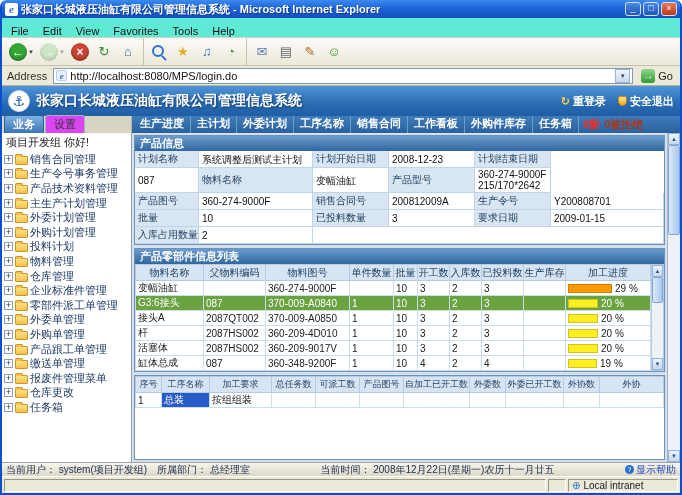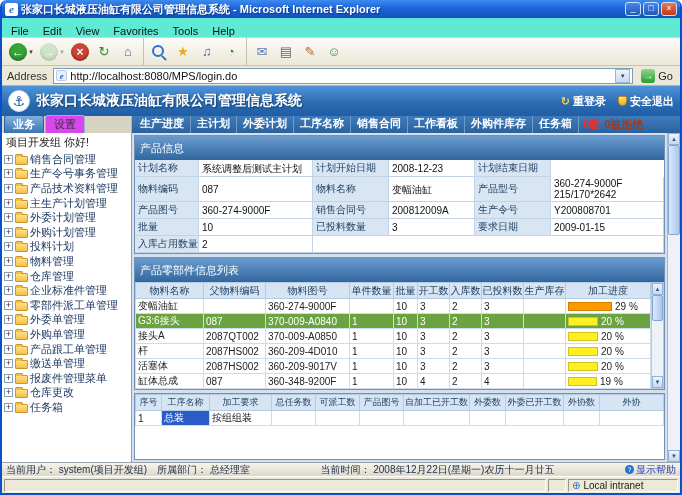--- a/index.html
+++ b/index.html
@@ -64,21 +64,21 @@
   .sidebar{width:130px;flex:none;background:#fff;border-right:1px solid #8fa0b0;overflow:hidden}
   .greeting{font-size:11px;color:#222;padding:2px 4px;white-space:nowrap}
   .tree{padding-left:2px}
   .tree-item{display:flex;align-items:center;height:14.6px;gap:2px;cursor:pointer;white-space:nowrap}
   .plusbox{width:9px;height:9px;border:1px solid #8aa0b8;background:#fff;color:#333;font-size:9px;line-height:7px;text-align:center;flex:none}
   .folder{width:13px;height:9px;background:linear-gradient(#ffe184,#f4c04a);border:1px solid #c8962a;border-radius:1px;position:relative;flex:none;margin-top:2px}
   .folder::before{content:"";position:absolute;top:-3px;left:-1px;width:6px;height:2px;background:#f4c04a;border:1px solid #c8962a;border-bottom:none;border-radius:2px 2px 0 0}
   .tree-label{font-size:11px;color:#16335e;overflow:hidden}
   .main{flex:1;background:#d6e0ec;padding:2px;display:flex;flex-direction:column;gap:3px;min-width:0;overflow:hidden}
   .panel{border:1px solid #6f93b8;background:#fff;display:flex;flex-direction:column;flex:none}
-  .panel-title{height:24px;background:linear-gradient(#6a9cce,#31679f);color:#fff;font-size:11px;font-weight:normal;padding:0 5px;display:flex;align-items:center;flex:none}
+  .panel-title{height:15px;background:linear-gradient(#6a9cce,#31679f);color:#fff;font-size:11px;font-weight:bold;padding:0 5px;display:flex;align-items:center;flex:none}
   .ig-row{display:grid;grid-template-columns:64px 114px 76px 86px 76px 1fr}
   .ig-cell{border-right:1px solid #c2d4e6;border-bottom:1px solid #c2d4e6;font-size:10px;padding:1px 3px;min-height:15px;display:flex;align-items:center;overflow:hidden}
   .ig-label{background:#d8e5f2;color:#1c3c5e;white-space:nowrap}
   .ig-value{background:#fff;color:#111;line-height:11px}
   .ig-fill{background:#fff}
   .parts-wrap{display:flex}
   table.grid{border-collapse:collapse;table-layout:fixed;width:100%}
   .parts-wrap table.grid{width:calc(100% - 13px)}
   .grid th{background:#d6e4f4;border:1px solid #b5cbe2;font-size:10px;font-weight:normal;color:#1c3c5e;height:16px;padding:0;overflow:hidden;white-space:nowrap}
   .grid td{border:1px solid #cddcec;font-size:10px;color:#222;height:14px;padding:0 2px;overflow:hidden;white-space:nowrap}
@@ -382,21 +382,20 @@
         <div class="panel-title">产品信息</div>
         <div class="ig">
             <div class="ig-row">
               <span class="ig-cell ig-label">计划名称</span>
               <span class="ig-cell ig-value">系统调整后测试主计划</span>
               <span class="ig-cell ig-label">计划开始日期</span>
               <span class="ig-cell ig-value">2008-12-23</span>
               <span class="ig-cell ig-label">计划结束日期</span>
             </div>
             <div class="ig-row">
-              <span class="ig-cell ig-label">物料编码</span>
               <span class="ig-cell ig-value">087</span>
               <span class="ig-cell ig-label">物料名称</span>
               <span class="ig-cell ig-value">变幅油缸</span>
               <span class="ig-cell ig-label">产品型号</span>
               <span class="ig-cell ig-value">360-274-9000F 215/170*2642</span>
             </div>
             <div class="ig-row">
               <span class="ig-cell ig-label">产品图号</span>
               <span class="ig-cell ig-value">360-274-9000F</span>
               <span class="ig-cell ig-label">销售合同号</span>

